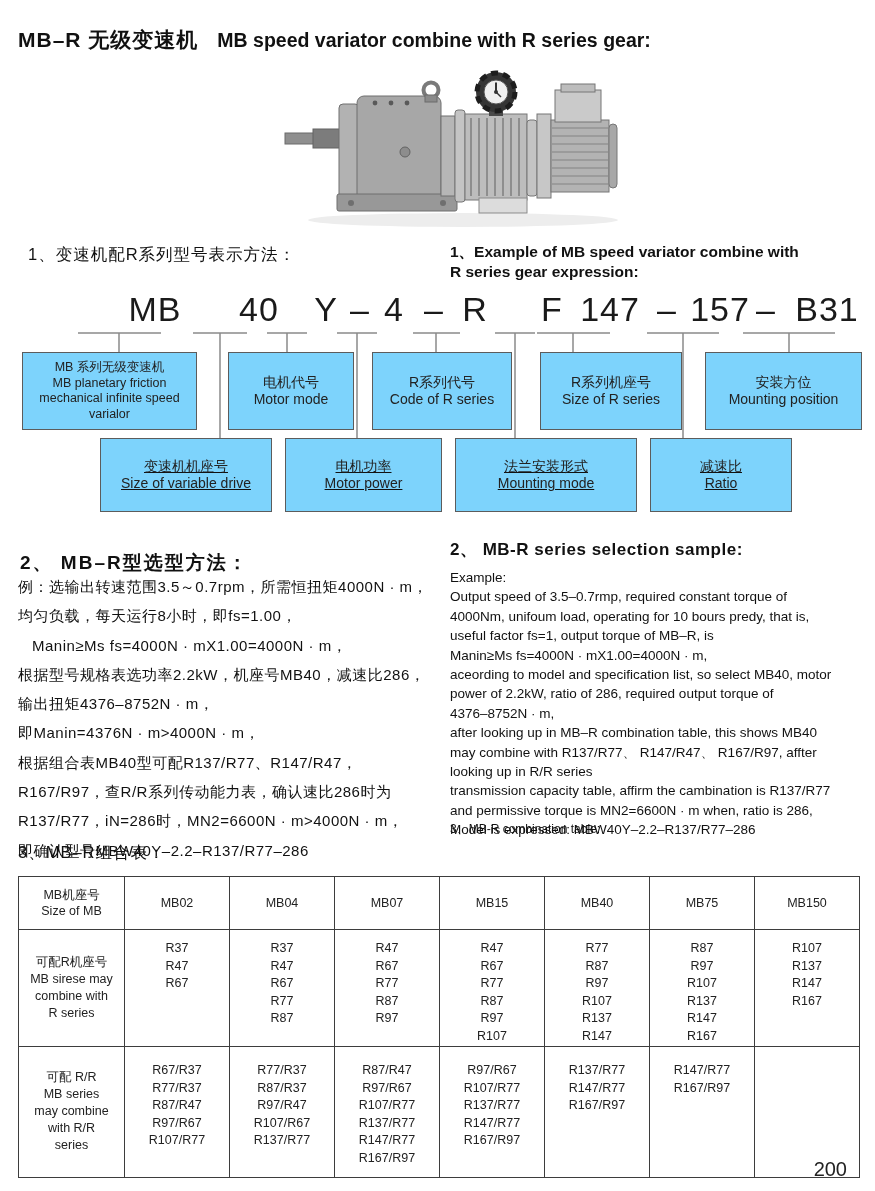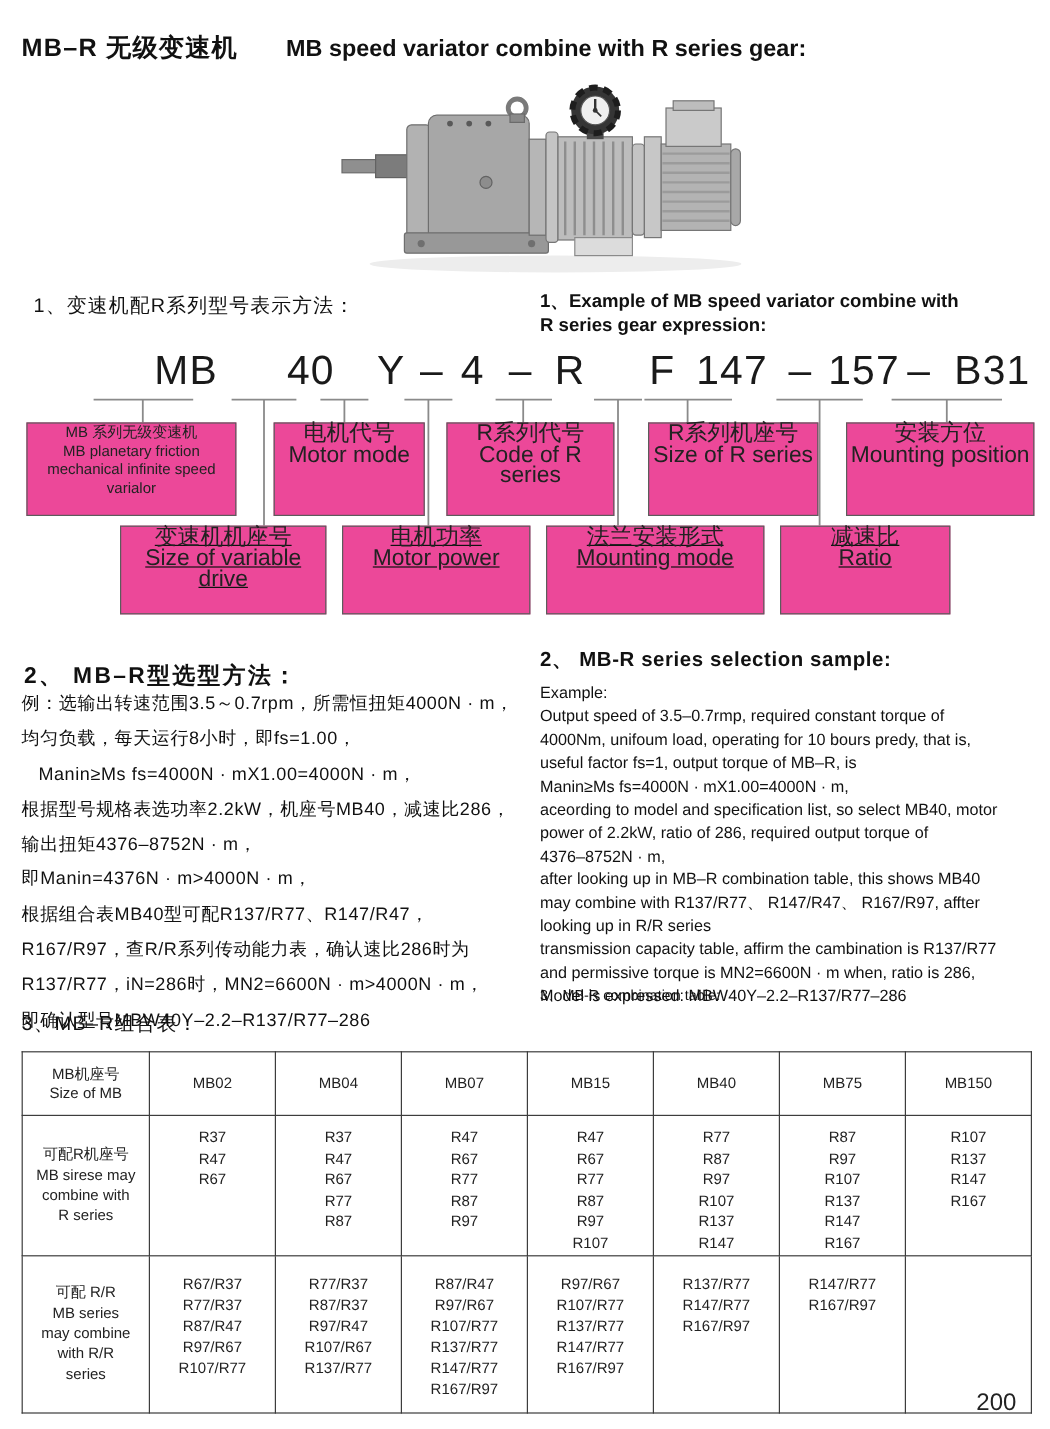--- a/index.html
+++ b/index.html
@@ -1,35 +1,35 @@
 <!DOCTYPE html>
 <html><head>
 <meta charset="utf-8">
 <style>
   html,body{margin:0;padding:0;background:#fff;}
   .page{position:relative;width:875px;height:1191px;background:#ffffff;color:#111;
         font-family:"Liberation Sans", sans-serif;overflow:hidden;}
   
-  .title-row{position:absolute;left:18px;top:26px;display:flex;gap:40px;align-items:baseline;}
+  .title-row{position:absolute;left:18px;top:26px;display:flex;gap:19px;align-items:baseline;}
   .title-zh{font-size:21px;font-weight:bold;letter-spacing:1px;}
   .title-en{font-size:19.5px;font-weight:bold;}
   
   .product-svg{position:absolute;left:283px;top:70px;}
   
   .s1-head-zh{position:absolute;left:18px;top:244px;font-size:16.5px;letter-spacing:1px;margin-left:10px;}
   .s1-head-en{position:absolute;left:450px;top:242px;font-size:15.5px;font-weight:bold;
               white-space:pre-line;line-height:20px;width:420px;}
   
   .seg{position:absolute;top:290px;transform:translateX(-50%);font-size:34px;
        font-weight:400;color:#1a1a1a;letter-spacing:1px;white-space:nowrap;margin-left:39px;}
   .connector-svg{position:absolute;left:0;top:330px;}
   
-  .lblbox{position:absolute;border:1px solid #5c5c5c;background:#ec4899;display:flex;
-          align-items:flex-start;justify-content:center;text-align:center;}
-  .lblbox .inner{white-space:pre-line;font-size:19px;line-height:17.5px;color:#222;}
+  .lblbox{position:absolute;border:1px solid #5c5c5c;background:#7dd3fc;display:flex;
+          align-items:center;justify-content:center;text-align:center;}
+  .lblbox .inner{white-space:pre-line;font-size:14px;line-height:17.5px;color:#222;}
   .lblbox.small .inner{font-size:12.5px;line-height:15.5px;}
   .row1{top:352px;height:76px;}
   .row2{top:438px;height:72px;text-decoration:underline;}
   
   .s2-head-zh{position:absolute;left:20px;top:550px;font-size:19px;font-weight:600;letter-spacing:2px;}
   .s2-head-en{position:absolute;left:450px;top:538px;font-size:17px;font-weight:bold;letter-spacing:0.5px;}
   .s2-left{position:absolute;left:18px;top:572px;width:428px;}
   .s2-left .ln{font-size:15px;line-height:29.3px;letter-spacing:0.5px;white-space:nowrap;}
   .s2-right{position:absolute;left:450px;top:568px;width:420px;}
   .s2-right .ln{font-size:13.5px;line-height:19.4px;white-space:nowrap;}

